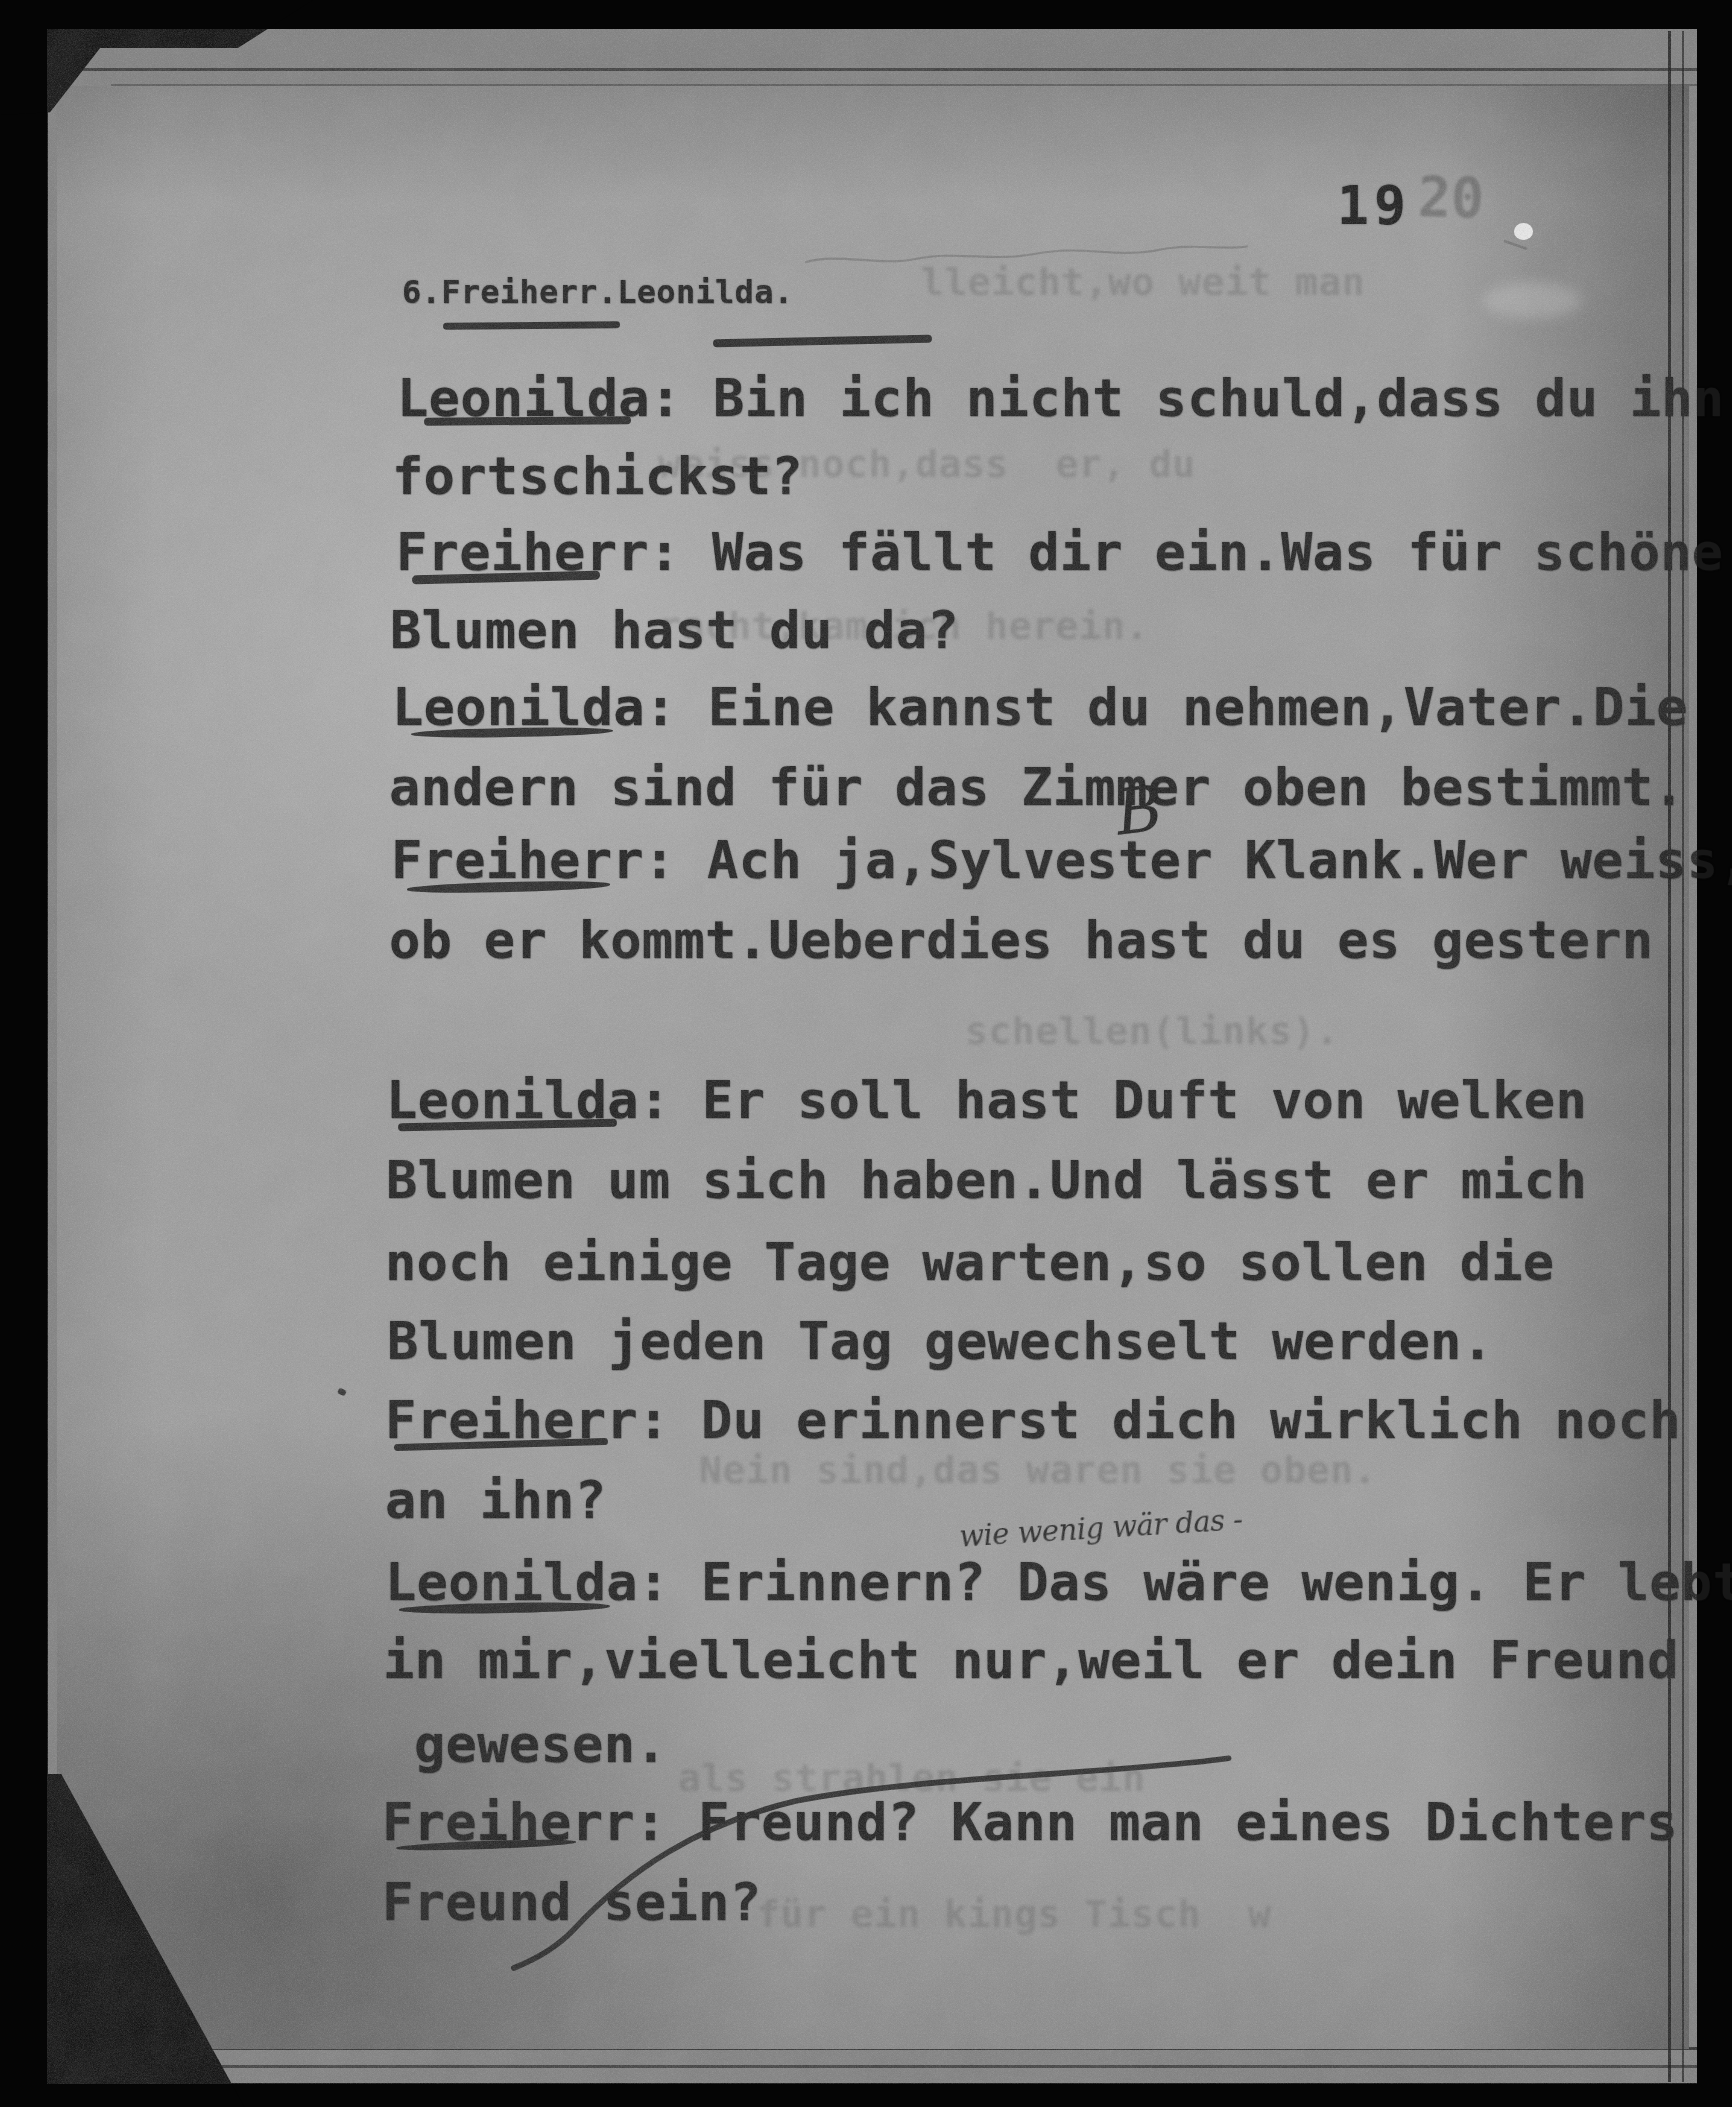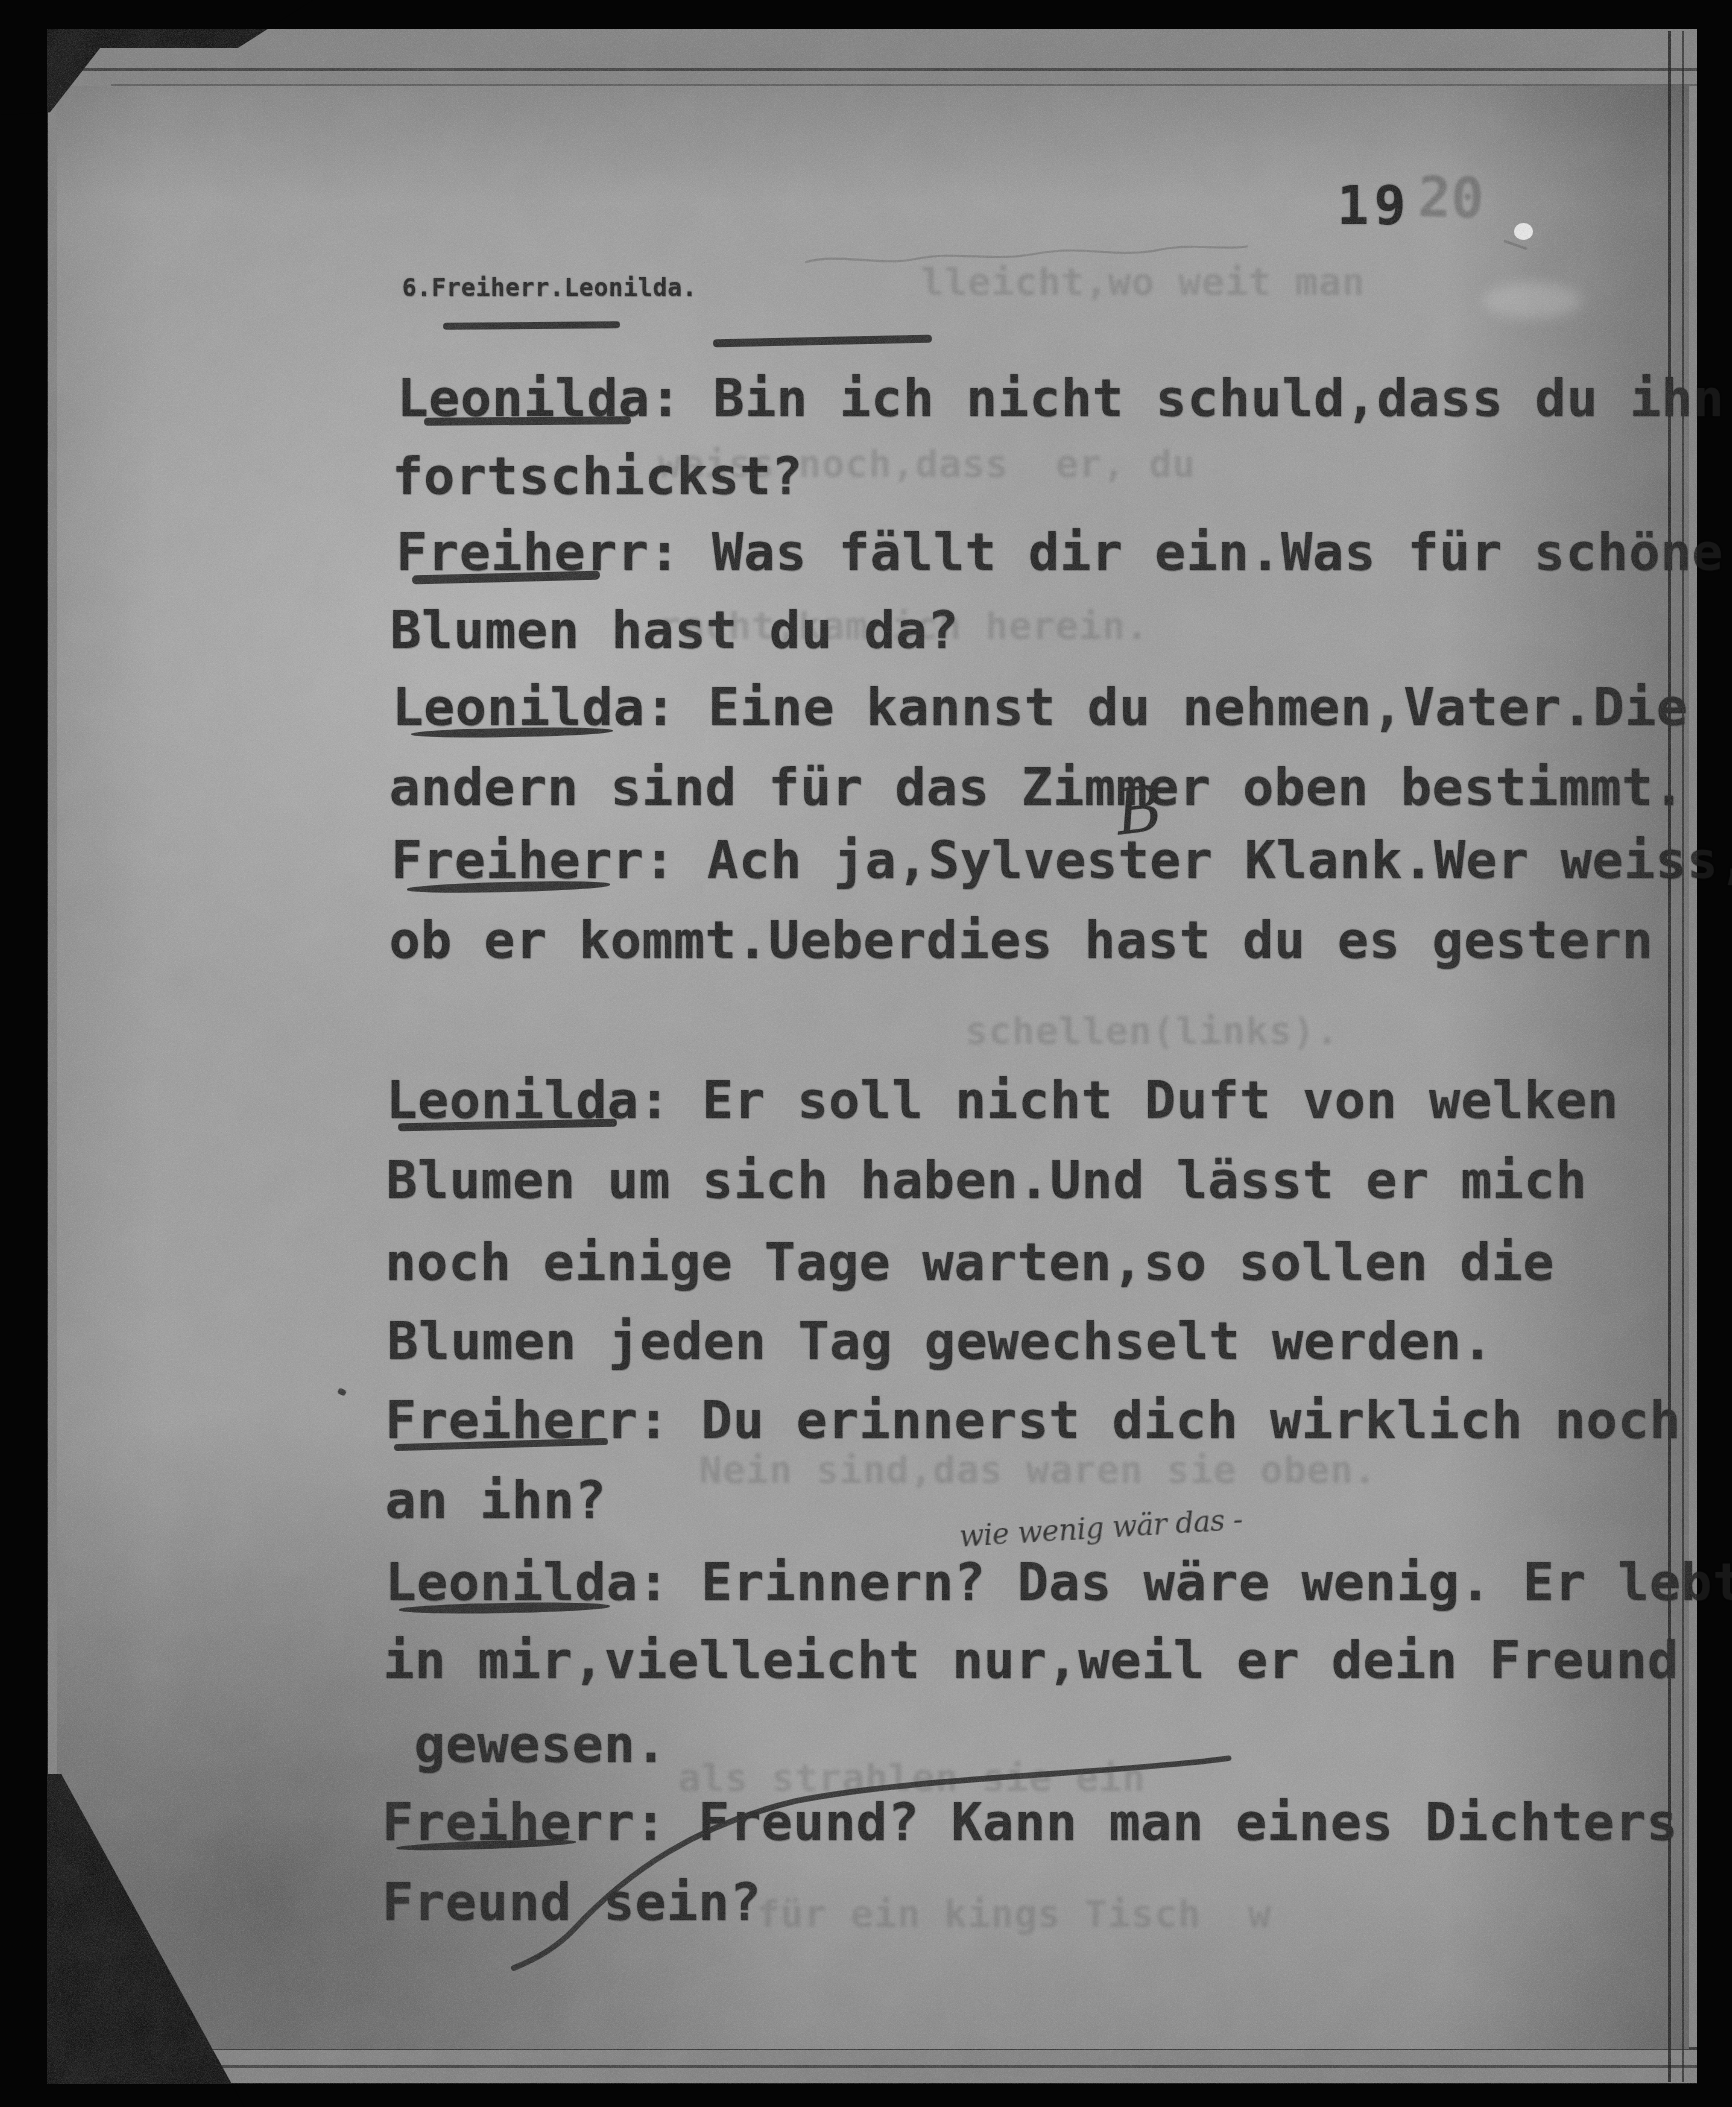--- a/index.html
+++ b/index.html
@@ -29,21 +29,21 @@
 
   
   #wedge-top-left{position:absolute;left:0;top:0;width:313px;height:137px;background:#050505;
      clip-path:polygon(0 0,100% 0,76% 35%,32% 35%,16% 82%,0 84%);}
   #wedge-bottom-left{position:absolute;left:0;top:1774px;width:245px;height:334px;background:#050505;
      clip-path:polygon(0 0,25% 0,100% 100%,0 100%);}
 
   
   .tline{position:absolute;font-weight:bold;font-size:52px;line-height:1;letter-spacing:0.3px;
          color:#171717;white-space:pre;text-shadow:0 0 1.6px rgba(10,10,10,.5),0.5px 0.5px 0 rgba(20,20,20,.25);}
-  #heading{font-size:24px;}
+  #heading{font-size:32px;}
   .underline{position:absolute;background:#161616;border-radius:4.2px;opacity:.92;}
 
   
   #page-number{position:absolute;left:1337px;top:175px;font-size:53px;font-weight:bold;
                letter-spacing:5.2px;color:#121212;text-shadow:0 0 2.1px rgba(0,0,0,.5);text-align:right;}
   #ghost-page-number{position:absolute;left:1418px;top:165px;font-size:55px;font-weight:bold;
                color:#3e3e3e;opacity:.45;filter:blur(1px);transform:rotate(1.5deg);}
 
   
   .handwriting{position:absolute;font-family:"DejaVu Serif","Liberation Serif",serif;font-style:italic;color:#161616;}
@@ -100,21 +100,21 @@
 
   <div class="tline" id="heading" style="left:402px;top:276px;">6.Freiherr.Leonilda.</div>
   <div class="tline" style="left:397px;top:372px;">Leonilda: Bin ich nicht schuld,dass du ihn</div>
   <div class="tline" style="left:392px;top:450px;">fortschickst?</div>
   <div class="tline" style="left:396px;top:526px;">Freiherr: Was fällt dir ein.Was für schöne</div>
   <div class="tline" style="left:390px;top:604px;">Blumen hast du da?</div>
   <div class="tline" style="left:392px;top:681px;">Leonilda: Eine kannst du nehmen,Vater.Die</div>
   <div class="tline" style="left:389px;top:761px;">andern sind für das Zimmer oben bestimmt.</div>
   <div class="tline" style="left:391px;top:834px;">Freiherr: Ach ja,Sylvester Klank.Wer weiss,</div>
   <div class="tline" style="left:389px;top:914px;">ob er kommt.Ueberdies hast du es gestern</div>
-  <div class="tline" style="left:386px;top:1074px;">Leonilda: Er soll nicht Duft von welken</div>
+  <div class="tline" style="left:386px;top:1074px;">Leonilda: Er soll hast Duft von welken</div>
   <div class="tline" style="left:386px;top:1154px;">Blumen um sich haben.Und lässt er mich</div>
   <div class="tline" style="left:385px;top:1236px;">noch einige Tage warten,so sollen die</div>
   <div class="tline" style="left:387px;top:1315px;">Blumen jeden Tag gewechselt werden.</div>
   <div class="tline" style="left:385px;top:1394px;">Freiherr: Du erinnerst dich wirklich noch</div>
   <div class="tline" style="left:385px;top:1474px;">an ihn?</div>
   <div class="tline" style="left:385px;top:1556px;">Leonilda: Erinnern? Das wäre wenig. Er lebt</div>
   <div class="tline" style="left:383px;top:1634px;">in mir,vielleicht nur,weil er dein Freund</div>
   <div class="tline" style="left:383px;top:1718px;margin-left:31px;">gewesen.</div>
   <div class="tline" style="left:382px;top:1796px;">Freiherr: Freund? Kann man eines Dichters</div>
   <div class="tline" style="left:382px;top:1876px;">Freund sein?</div>

